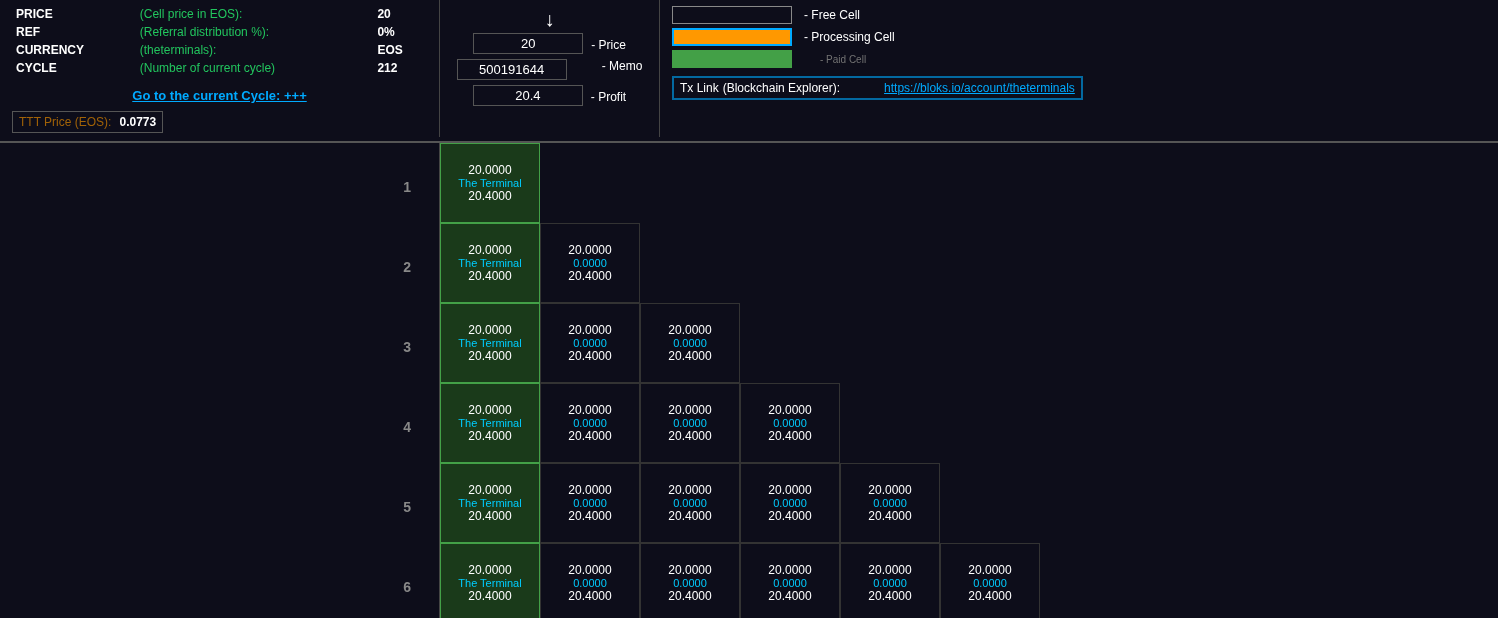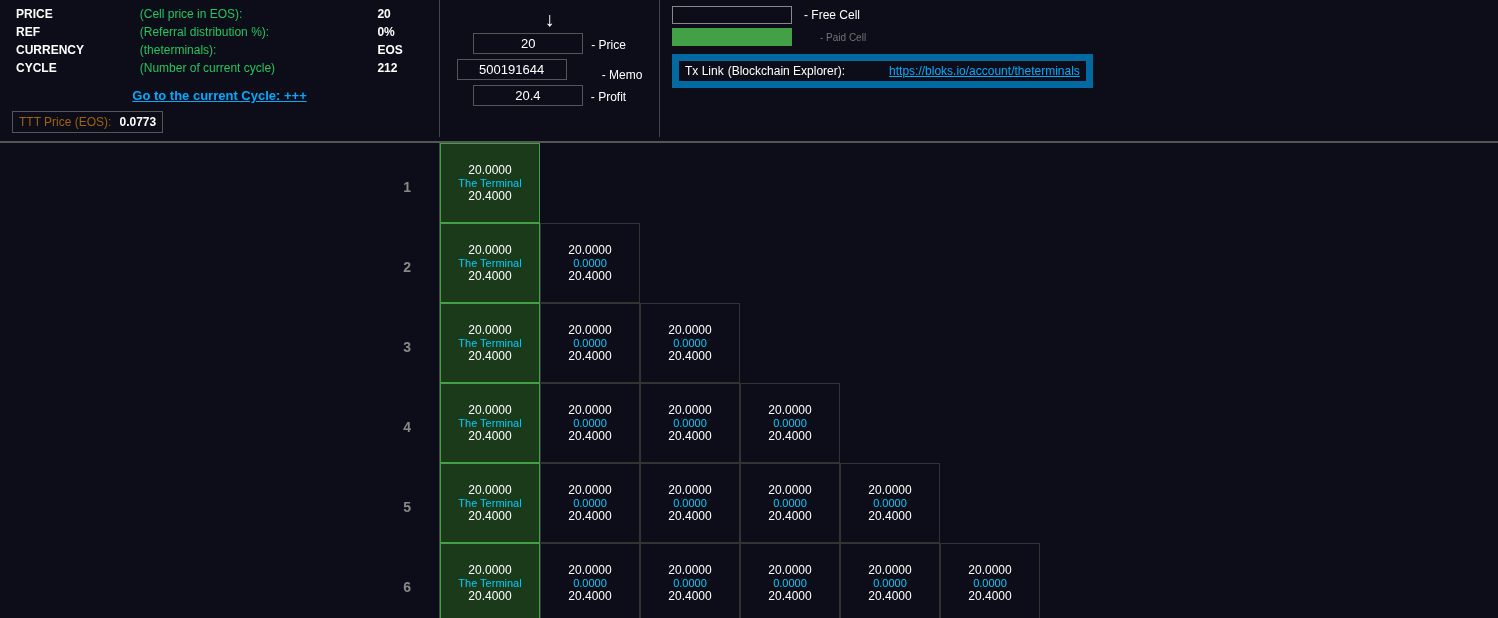--- a/index.html
+++ b/index.html
@@ -135,43 +135,47 @@
     </div>
   </div>
 
   <div class="top-middle">
     <div style="display:flex; flex-direction:column; align-items:center; padding-top: 4px;">
       <span style="font-size:20px; color:#fff; margin-bottom: 2px;">↓</span>
       <div style="display:flex; align-items:center; margin-bottom:3px;">
         <input type="text" class="price-box" style="width: 110px; background: transparent; border: 1px solid rgb(85, 85, 85); color: rgb(255, 255, 255); text-align: center; font-size: 13px; padding: 2px 4px;" value="20">
         <span style="margin-left:8px; font-size:12px; color:#fff;">- Price</span>
       </div>
-      <div style="display:flex; align-items:flex-end; margin-bottom:3px;gap:27px;">
+      <div style="display:flex; align-items:flex-start; margin-bottom:3px;gap:27px;">
         <input type="text" class="price-box" style="width: 110px; background: transparent; border: 1px solid rgb(85, 85, 85); color: rgb(255, 255, 255); text-align: center; font-size: 13px; padding: 2px 4px;" value="500191644">
         <span style="margin-left:8px; font-size:12px; color:#fff;">- Memo</span>
       </div>
       <div style="display:flex; align-items:center; margin-bottom:3px;">
         <input type="text" class="price-box" style="width: 110px; background: transparent; border: 1px solid rgb(85, 85, 85); color: rgb(255, 255, 255); text-align: center; font-size: 13px; padding: 2px 4px;" value="20.4">
         <span style="margin-left:8px; font-size:12px; color:#fff;">- Profit</span>
       </div>
     </div>
   </div>
 
   <div class="top-right">
     <div class="legend-area">
       <div class="legend-item">
         <span style="display:inline-block; width:120px; height:18px; background:#0d0d1a; border:1px solid #888;"></span>
         <span style="font-size:12px; color:#fff; margin-left:4px;">- Free Cell</span>
       </div>
       <div class="legend-item">
+        <span style="display:inline-block; width:120px; height:18px; background:#ff9800; border: 2px solid #00aaff;"></span>
+        <span style="font-size:12px; color:#fff; margin-left:4px;">- Processing Cell</span>
+      </div>
+      <div class="legend-item">
         <span style="display:inline-block; width:120px; height:18px; background:#43a047;"></span>
         <span style="font-size:10px; color:#737373; margin-left:20px;">- Paid Cell</span>
       </div>
     </div>
-    <div style="display:flex; align-items:center; border:7px solid #0369a1; padding:3px 6px; margin-top:8px; width: fit-content;">
+    <div style="display:flex; align-items:center; border:2px solid #0369a1; padding:3px 6px; margin-top:8px; width: fit-content;">
       <span style="font-size:12px; color:#fff;">Tx Link</span>
       <span style="font-size:12px; color:#fff; margin-left:4px;">(Blockchain Explorer):</span>
       <a class="tx-link" style="font-size:12px; color:#00aaff; text-decoration:underline; margin-left:8px;">https://bloks.io/account/theterminals</a>
     </div>
   </div>
 </div>
 
 <div class="bottom-row">
 
   <div class="bottom-left" style="width:440px; min-width:440px; border-right:1px solid #444; display:flex; flex-direction:column; justify-content:flex-start;">

